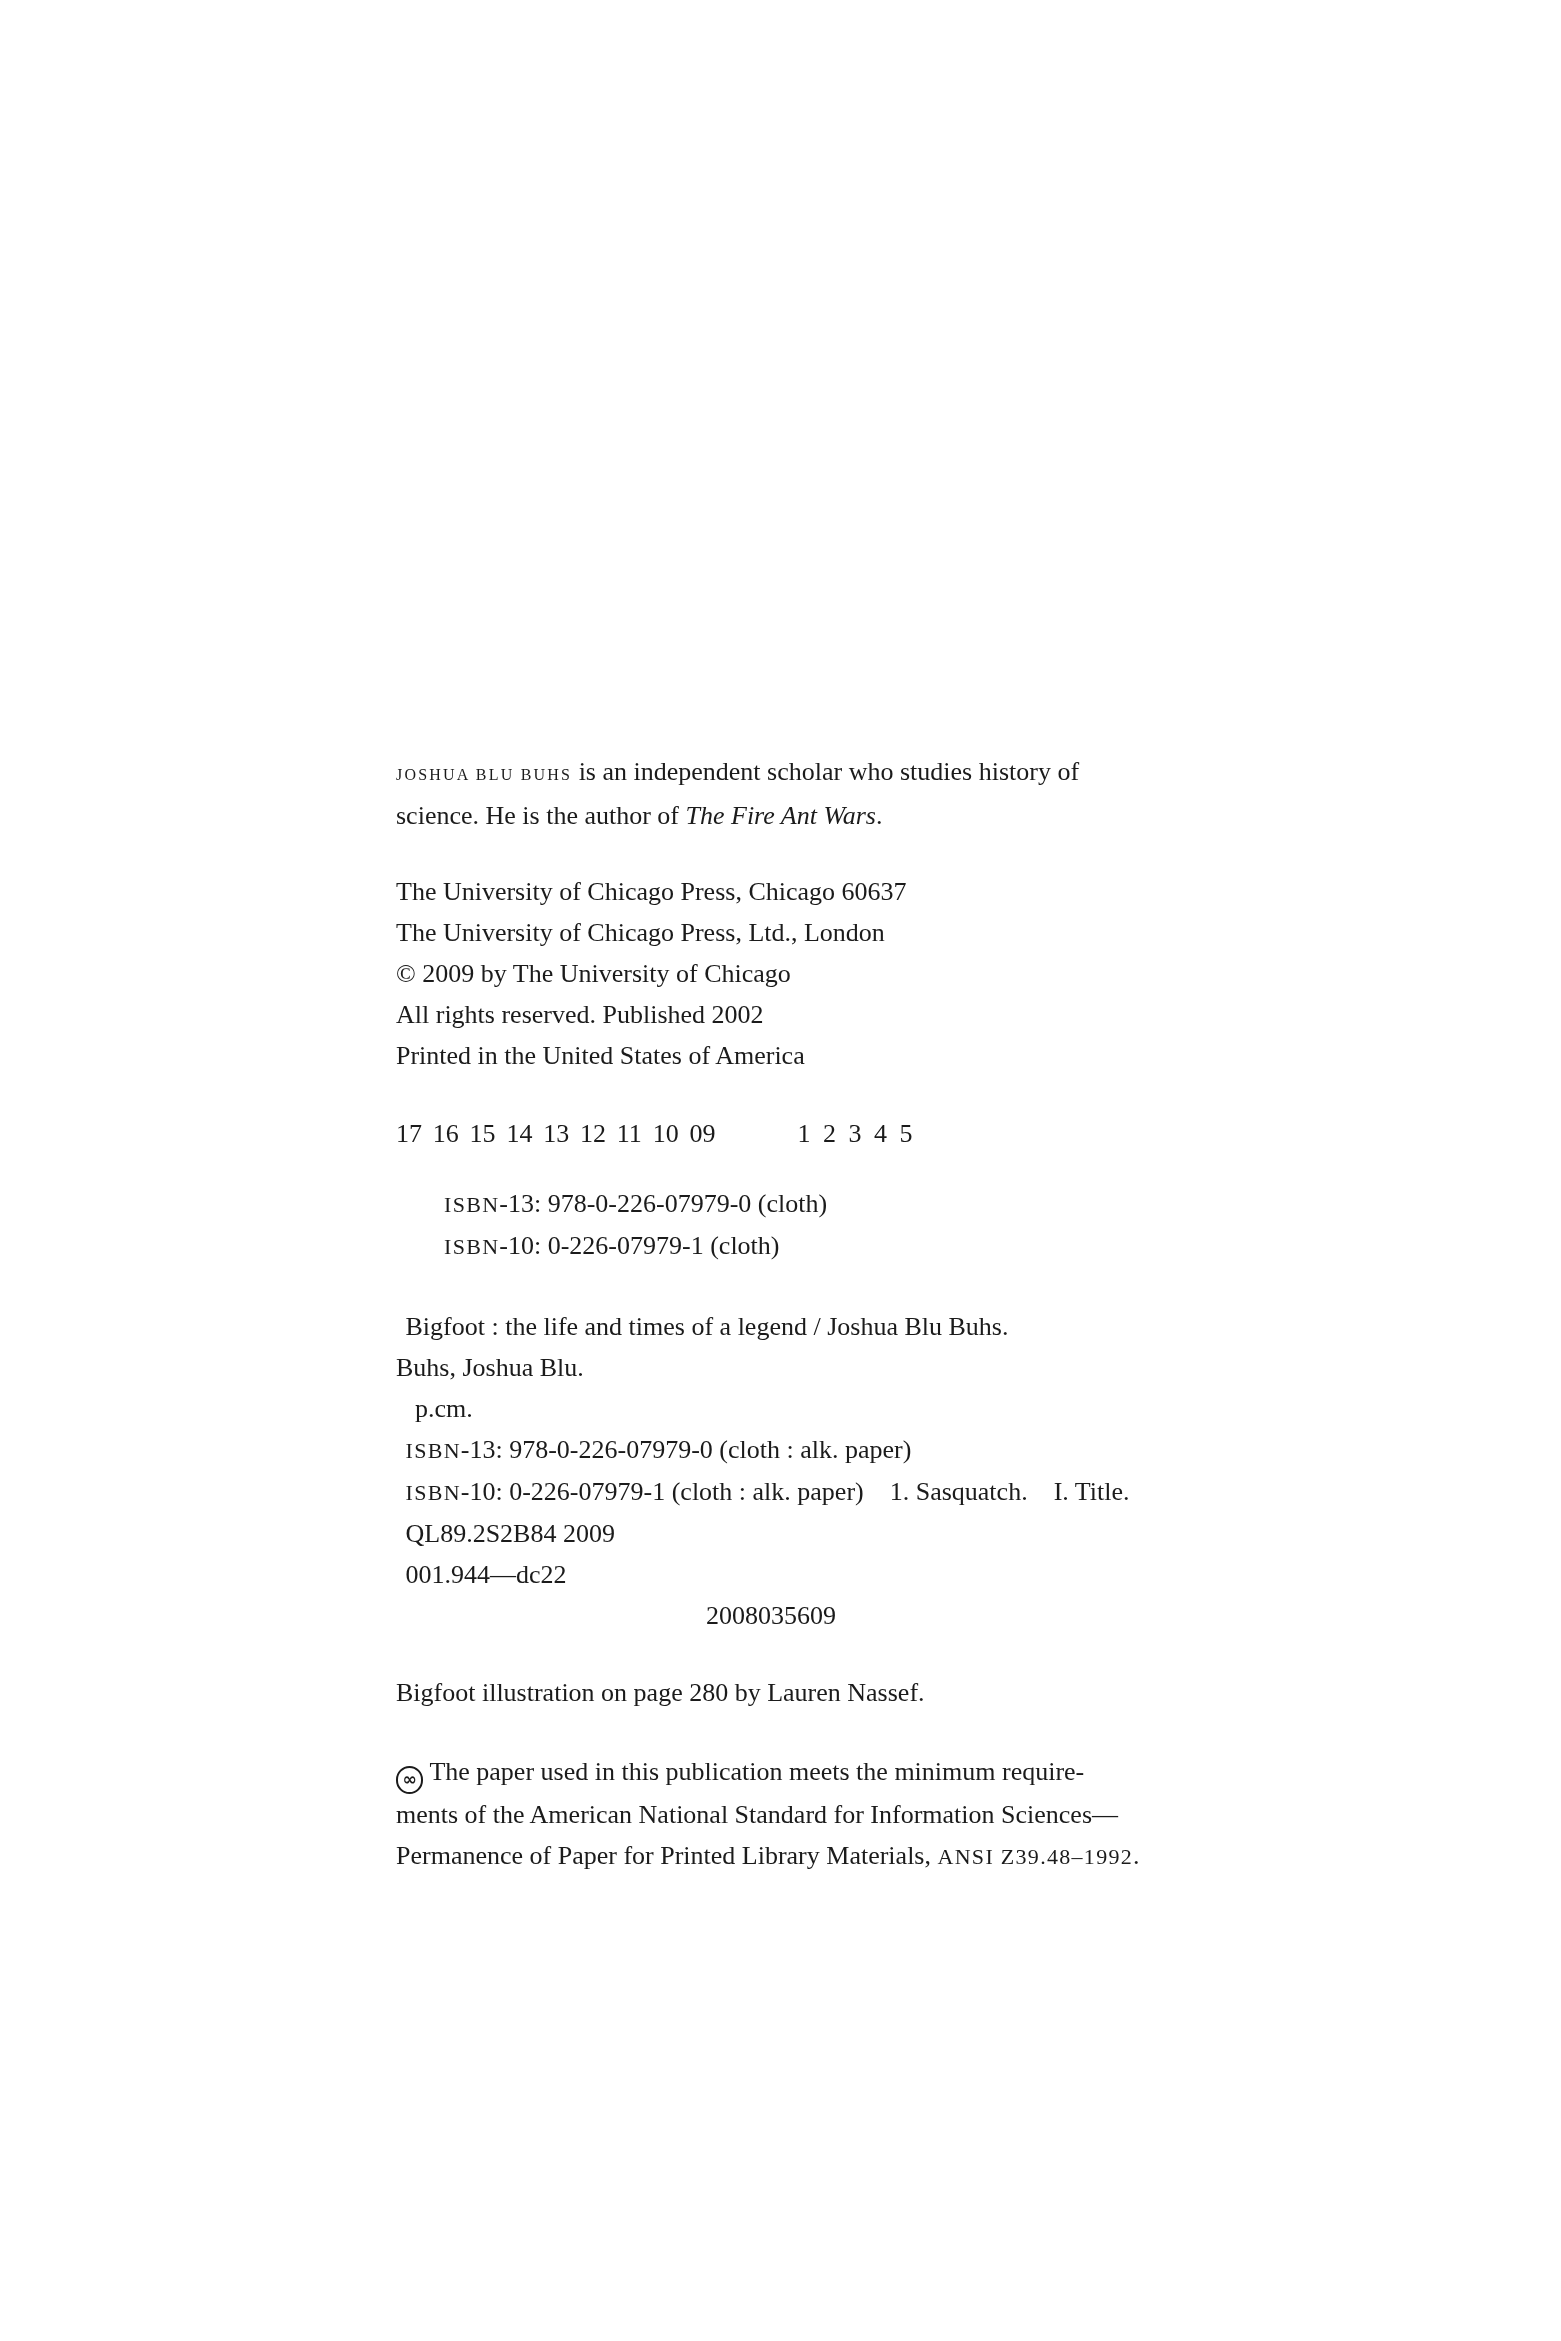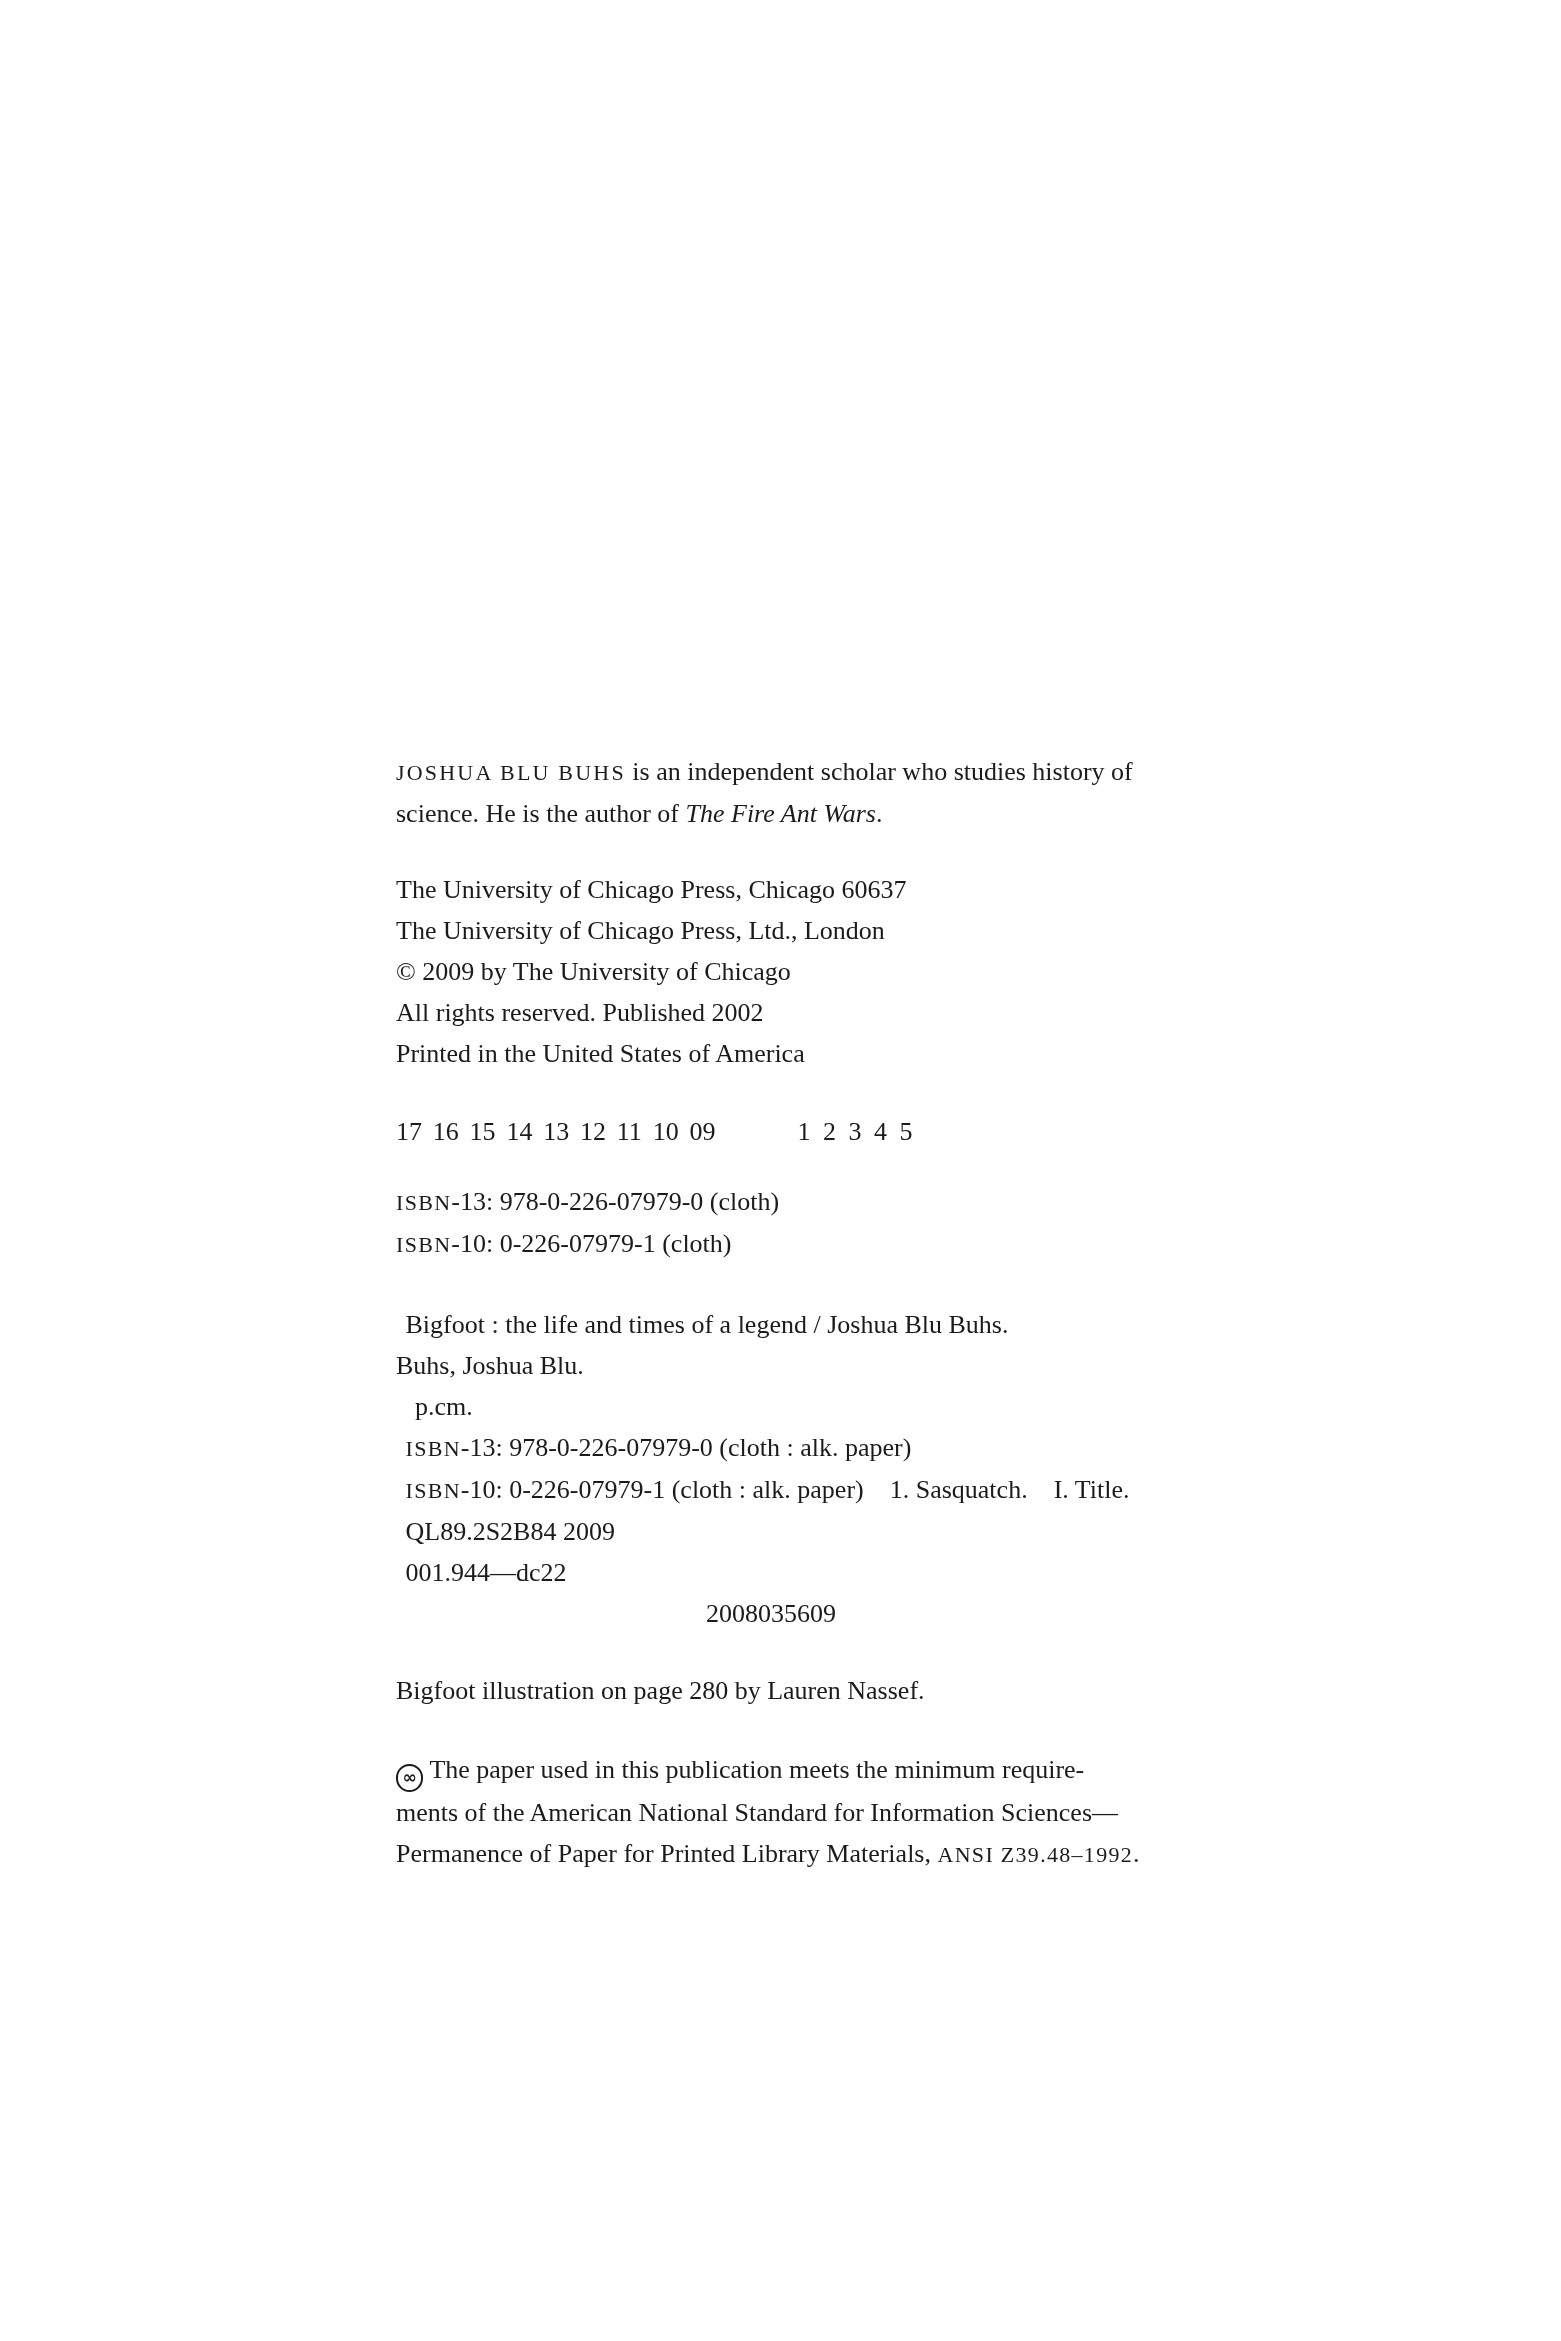--- a/index.html
+++ b/index.html
@@ -28,28 +28,28 @@
     font-size: 26px;
     line-height: 41px;
     color: #1b1b1b;
   }
   .line {
     white-space: pre;
   }
   
   .publisher-block   { margin-top: 35px; }
   .printing-line     { margin-top: 37px; }
-  .isbn-block        { margin-top: 29px; }
+  .isbn-block        { margin-top: 29px; margin-left: 48px; }
   .cip-block         { margin-top: 39px; }
   .credit-line       { margin-top: 36px; }
   .paper-note        { margin-top: 38px; }
 
   
   .sc {
-    font-size: 22px;
+    font-size: 16px;
     letter-spacing: 2.2px;
   }
   .sc-tight {
     font-size: 22px;
     letter-spacing: 1.3px;
   }
   .italic { font-style: italic; }
 
   .ind1 { padding-left: 9.5px; }
   .ind2 { padding-left: 19px; }

